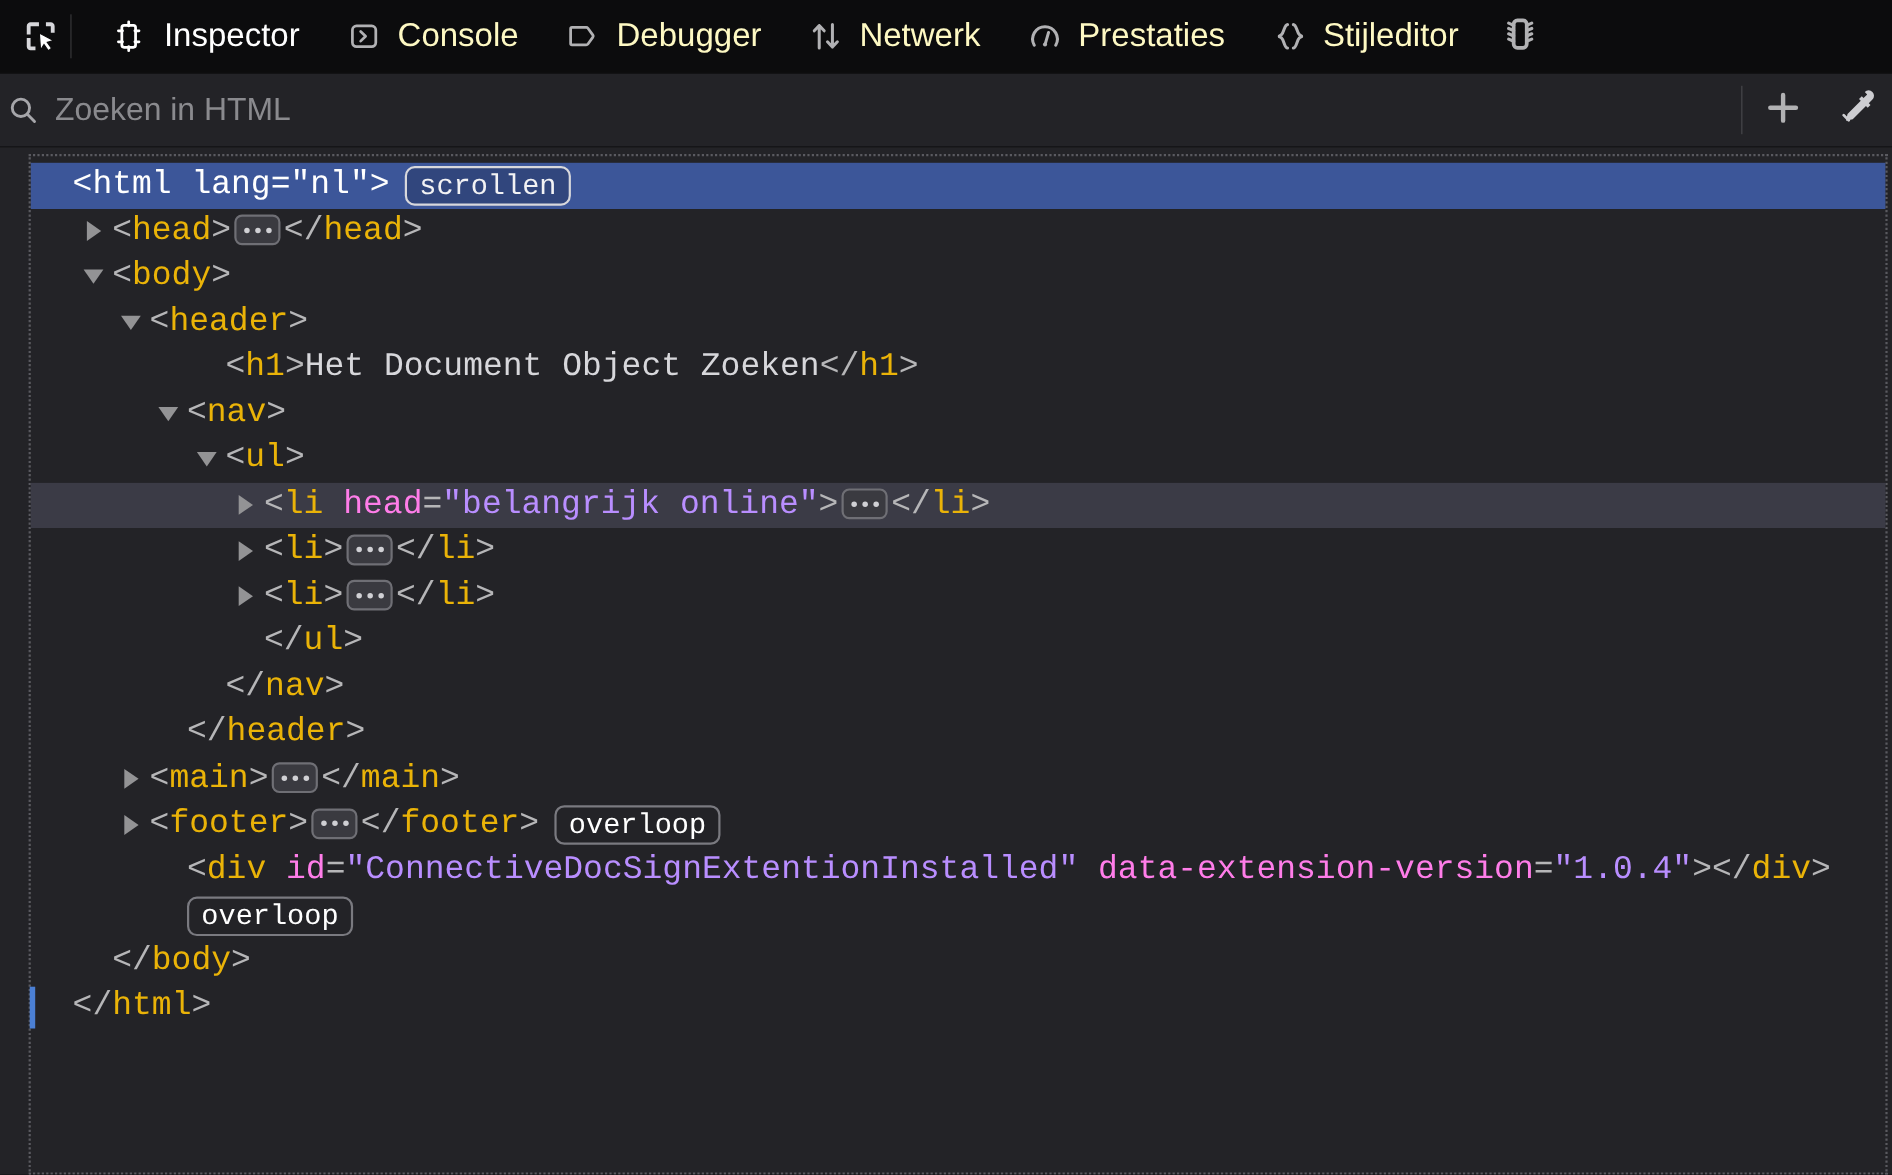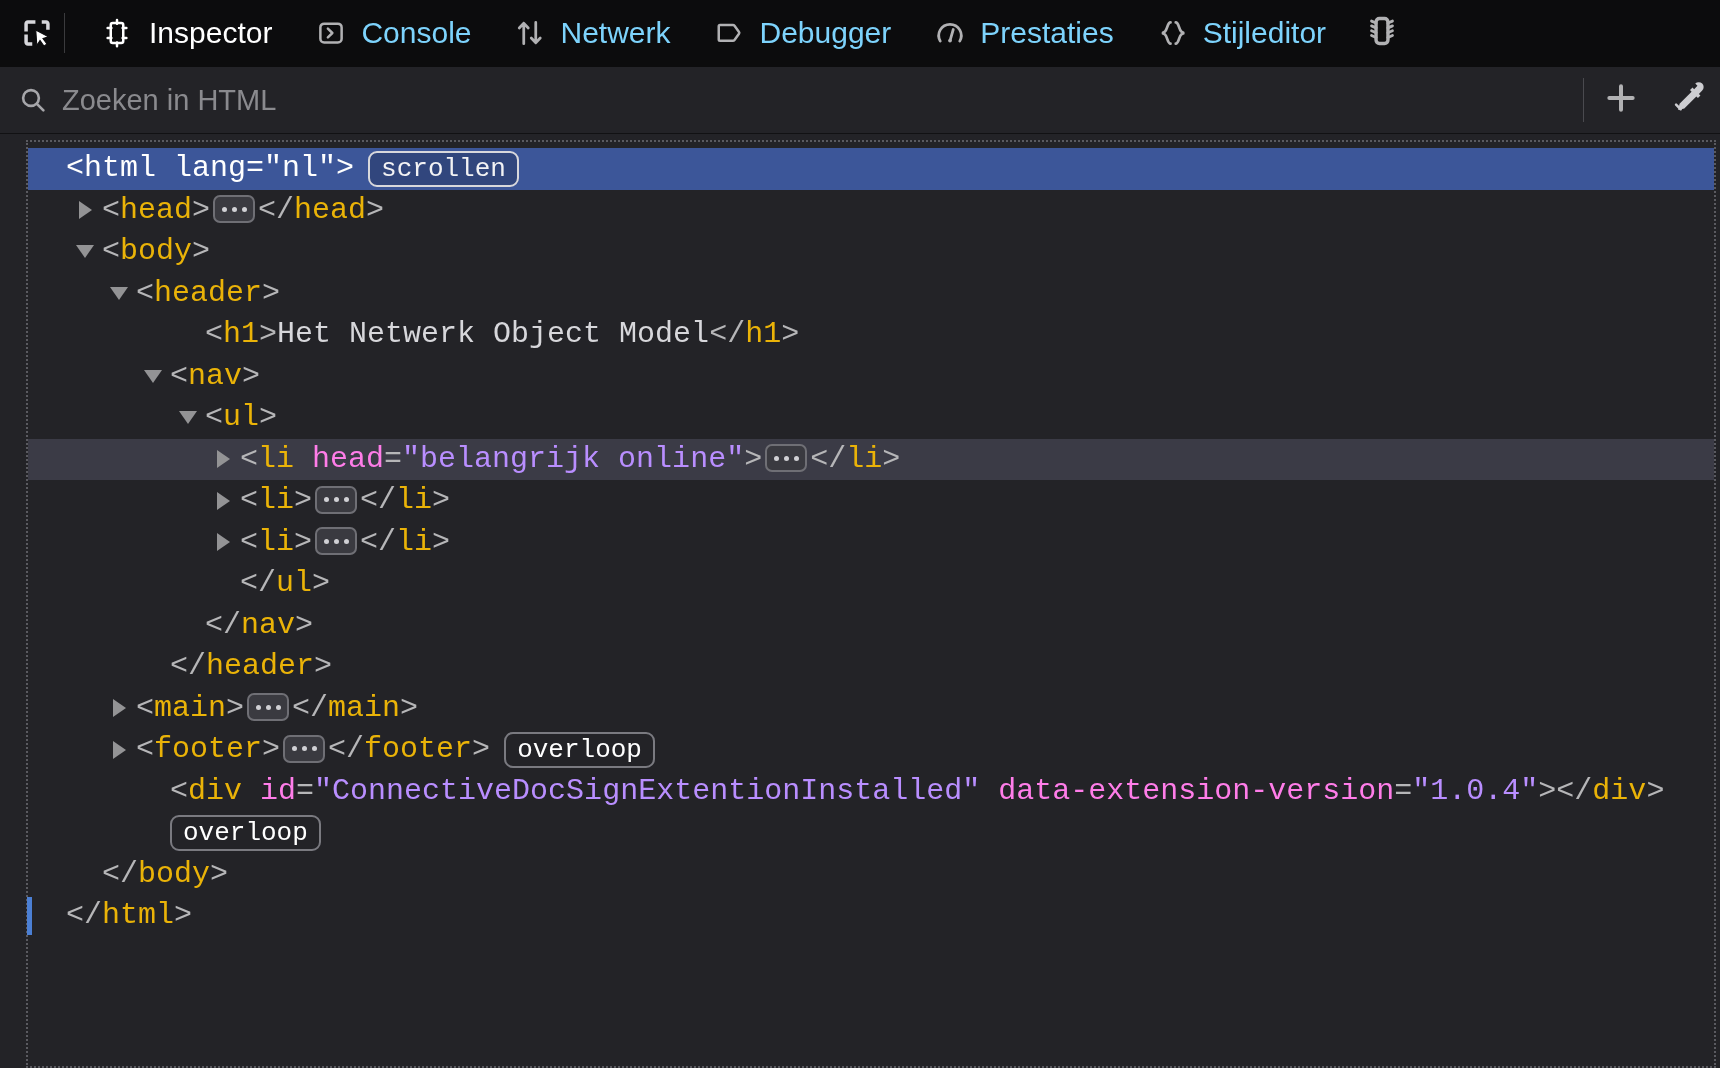--- a/index.html
+++ b/index.html
@@ -57,21 +57,21 @@
     height: 100%;
     overflow: hidden;
   }
 
   .tab {
     display: flex;
     align-items: center;
     gap: 13px;
     height: 100%;
     padding: 0 21px;
-    color: #7dd3fc;
+    color: #fef9c3;
     font-size: 30px;
     font-weight: 400;
     white-space: nowrap;
     flex: 0 0 auto;
   }
 
   .tab.selected {
     color: #ffffff;
     gap: 15px;
   }
@@ -96,21 +96,21 @@
   }
 
   
   #search-toolbar {
     height: 68px;
     background: #232327;
     display: flex;
     align-items: flex-end;
     border-top: 1px solid #0c0c0d;
     border-bottom: 1px solid #111113;
-    padding-left: 18px;
+    padding-left: 6px;
   }
 
   #search-field {
     display: flex;
     align-items: center;
     gap: 14px;
     flex: 1 1 auto;
     height: 100%;
     min-width: 0;
   }
@@ -325,34 +325,34 @@
           <rect x="3.5" y="4.5" width="17" height="15" rx="3" fill="none" stroke="#b1b1b3" stroke-width="2"></rect>
           <path d="M9.5 8.5l3.6 3.5-3.6 3.5" fill="none" stroke="#b1b1b3" stroke-width="2" stroke-linecap="round" stroke-linejoin="round"></path>
         </svg>
       </span>
       <span>Console</span>
     </div>
 
     <div class="tab">
       <span class="tab-icon">
         <svg width="30" height="30" viewBox="0 0 24 24" aria-hidden="true">
-          <path d="M7 20.5V4.2M7 4.2 3.4 8M7 4.2 10.6 8" stroke="#b1b1b3" stroke-width="2.2" stroke-linecap="round" stroke-linejoin="round" fill="none"></path>
-          <path d="M16.6 3.5v16.3M16.6 19.8 13 16M16.6 19.8 20.2 16" stroke="#b1b1b3" stroke-width="2.2" stroke-linecap="round" stroke-linejoin="round" fill="none"></path>
-        </svg>
-      </span>
-      <span>Netwerk</span>
+          <path d="M4 5.5h10.3c.5 0 1 .25 1.3.65l3.6 5c.3.4.3 1 0 1.4l-3.6 5c-.3.4-.8.65-1.3.65H4a1 1 0 0 1-1-1v-10.7a1 1 0 0 1 1-1Z" fill="none" stroke="#b1b1b3" stroke-width="2" stroke-linejoin="round"></path>
+        </svg>
+      </span>
+      <span>Debugger</span>
     </div>
 
     <div class="tab">
       <span class="tab-icon">
         <svg width="30" height="30" viewBox="0 0 24 24" aria-hidden="true">
-          <path d="M4 5.5h10.3c.5 0 1 .25 1.3.65l3.6 5c.3.4.3 1 0 1.4l-3.6 5c-.3.4-.8.65-1.3.65H4a1 1 0 0 1-1-1v-10.7a1 1 0 0 1 1-1Z" fill="none" stroke="#b1b1b3" stroke-width="2" stroke-linejoin="round"></path>
-        </svg>
-      </span>
-      <span>Debugger</span>
+          <path d="M7 20.5V4.2M7 4.2 3.4 8M7 4.2 10.6 8" stroke="#b1b1b3" stroke-width="2.2" stroke-linecap="round" stroke-linejoin="round" fill="none"></path>
+          <path d="M16.6 3.5v16.3M16.6 19.8 13 16M16.6 19.8 20.2 16" stroke="#b1b1b3" stroke-width="2.2" stroke-linecap="round" stroke-linejoin="round" fill="none"></path>
+        </svg>
+      </span>
+      <span>Netwerk</span>
     </div>
 
     <div class="tab">
       <span class="tab-icon">
         <svg width="30" height="30" viewBox="0 0 24 24" aria-hidden="true">
           <path d="M4.2 18.5a9 9 0 1 1 15.6 0" fill="none" stroke="#b1b1b3" stroke-width="2.2" stroke-linecap="round"></path>
           <path d="M12.2 17.5 14.6 9.2" fill="none" stroke="#b1b1b3" stroke-width="2.2" stroke-linecap="round"></path>
           <circle cx="12" cy="18" r="1.5" fill="#b1b1b3"></circle>
         </svg>
       </span>
@@ -453,21 +453,21 @@
         <span class="twisty open"></span>
         <span class="punct">&lt;</span>
         <span class="tag">header</span>
         <span class="punct">&gt;</span>
       </div>
       <div class="node ind4">
         <span class="twisty none"></span>
         <span class="punct">&lt;</span>
         <span class="tag">h1</span>
         <span class="punct">&gt;</span>
-        <span class="text">Het Netwerk Object Model</span>
+        <span class="text">Het Document Object Zoeken</span>
         <span class="punct">&lt;/</span>
         <span class="tag">h1</span>
         <span class="punct">&gt;</span>
       </div>
       <div class="node ind3">
         <span class="twisty open"></span>
         <span class="punct">&lt;</span>
         <span class="tag">nav</span>
         <span class="punct">&gt;</span>
       </div>

